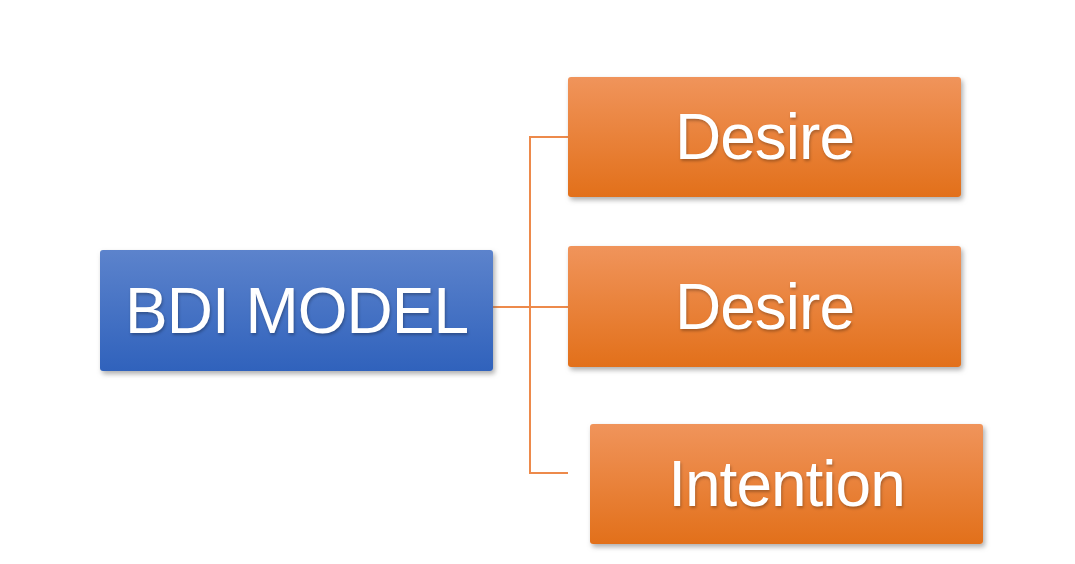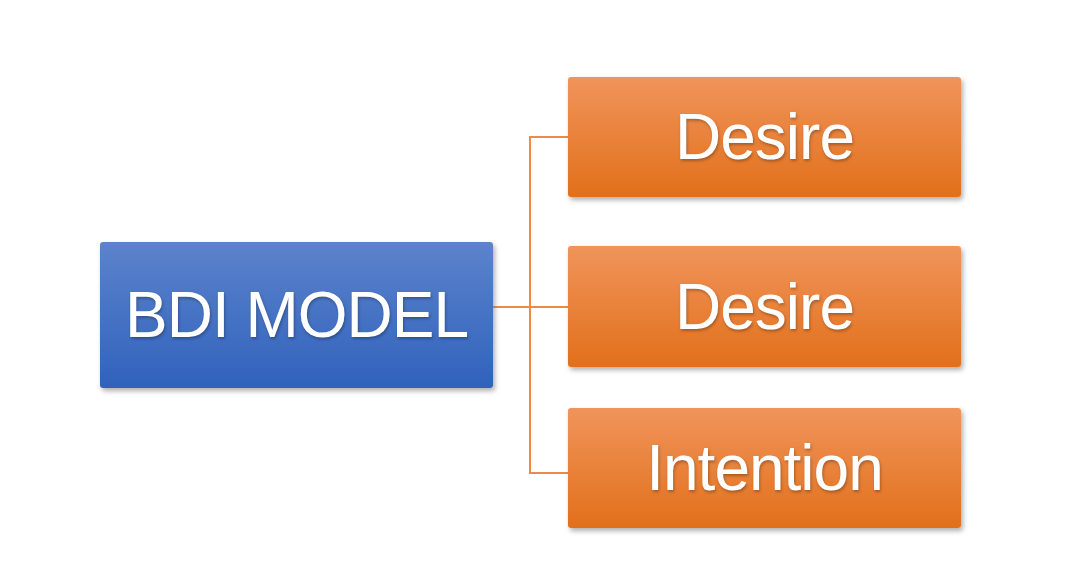--- a/index.html
+++ b/index.html
@@ -39,33 +39,33 @@
   .node .label {
     color: var(--text, #FFFFFF);
     font-size: 64px;
     line-height: 1;
     white-space: nowrap;
     text-shadow: 1px 2px 3px rgba(0, 0, 0, 0.28);
     letter-spacing: -1px;
   }
   .node.root {
     left: 100px;
-    top: 242px;
+    top: 250px;
     width: 393px;
-    height: 146px;
+    height: 121px;
     background: linear-gradient(to bottom, var(--root-top, #5C83CC), var(--root-bottom, #3062BC));
   }
   .node.child {
     left: 568px;
     width: 393px;
     background: linear-gradient(to bottom, var(--child-top, #F0945B), var(--child-bottom, #E2701A));
   }
   .node.child-0 { top: 77px;  height: 120px; }
   .node.child-1 { top: 246px; height: 121px; text-align: center; }
-  .node.child-2 { top: 408px; height: 120px; }
+  .node.child-2 { top: 424px; height: 120px; margin-left: 22px; }
 </style>
 </head>
 <body>
 
 <div class="canvas">
 
   <svg class="connectors" width="1075" height="564" viewBox="0 0 1075 564" xmlns="http://www.w3.org/2000/svg">
     <line class="connector-line" x1="493" y1="307" x2="568" y2="307"></line>
     <line class="connector-line" x1="530" y1="136" x2="530" y2="474"></line>
     <line class="connector-line" x1="529" y1="137" x2="568" y2="137"></line>

